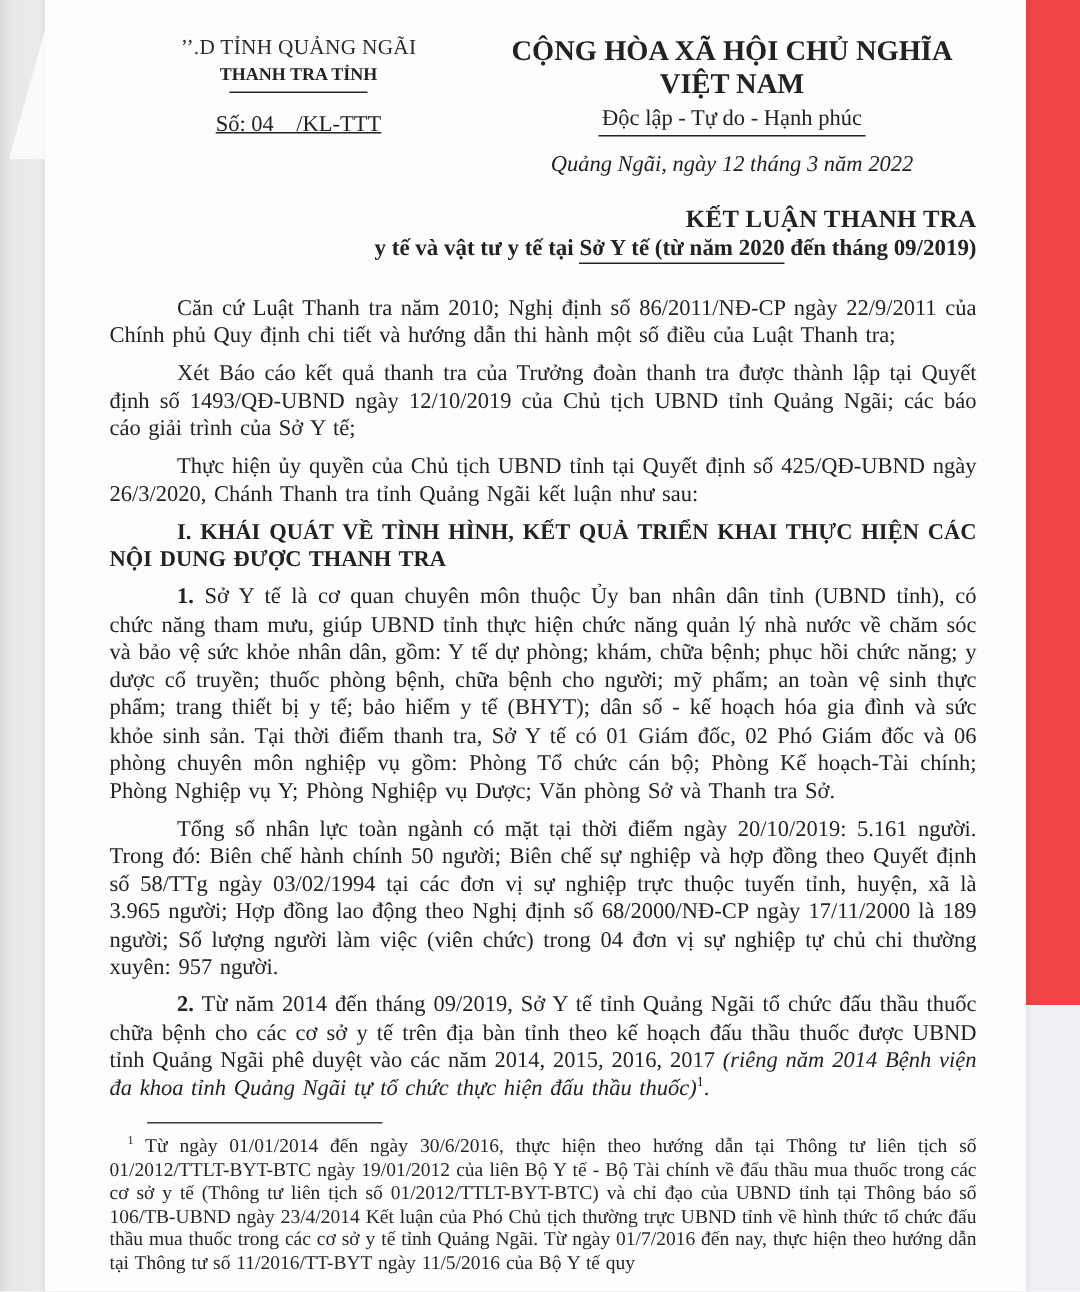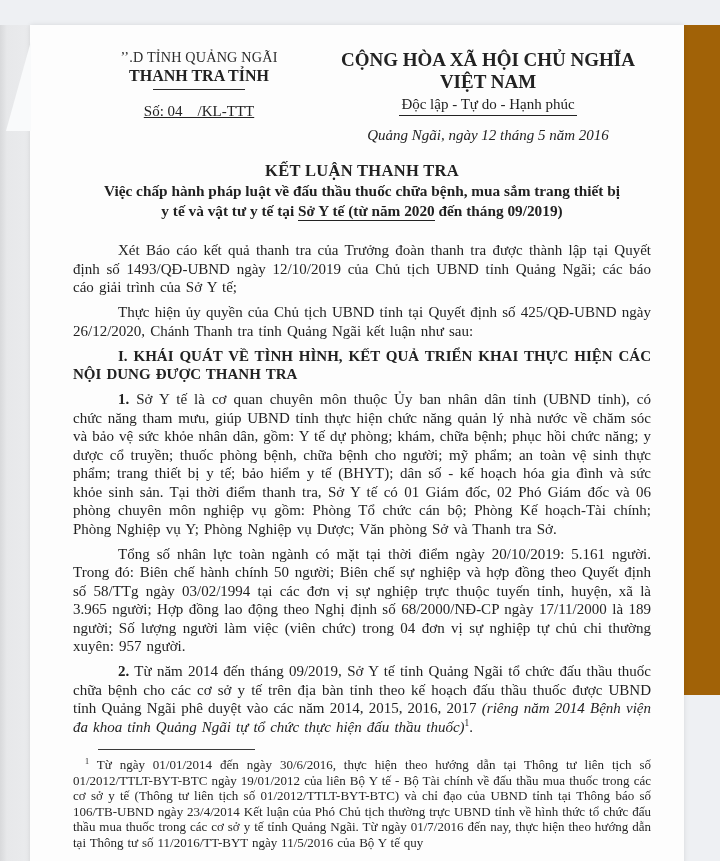--- a/index.html
+++ b/index.html
@@ -2,21 +2,21 @@
 <html><head>
 <meta charset="utf-8">
 <style>
   html,body{margin:0;padding:0;}
   body{
     width:720px;height:861px;overflow:hidden;
     background:#eef0f3;
     font-family:"Liberation Serif","DejaVu Serif",serif;
     color:#222;
   }
-  .canvas{position:relative;width:720px;height:670px;background:#a16207;margin-top:25px;}
+  .canvas{position:relative;width:720px;height:670px;background:#ef4444;}
   .left-strip{
     position:absolute;left:0;top:0;width:30px;height:861px;
     background:linear-gradient(90deg,#d8d9db 0px,#e7e8ea 7px,#eaebed 30px);
   }
   .corner-fold{
     position:absolute;left:6px;top:16px;width:25px;height:90px;
     background:#f9fafb;
     clip-path:polygon(100% 0,100% 100%,0 100%);
   }
   .page{
@@ -26,31 +26,31 @@
     overflow:hidden;
   }
   .content{padding:24px 33px 0 43px;}
 
   
   .header-row{display:flex;}
   .hdr-col{text-align:center;}
   .hdr-col.left{flex:0 0 252px;}
   .hdr-col.right{flex:1;}
   .org1{font-size:14.2px;letter-spacing:0.2px;color:#2b2b2b;}
-  .org2{font-size:16px;font-weight:bold;margin-top:1px;}
+  .org2{font-size:12px;font-weight:bold;margin-top:1px;}
   .rule-org{width:92px;border-top:1.5px solid #2a2a2a;margin:4px auto 0;}
   .doc-no{margin-top:13px;font-size:15px;white-space:pre;text-decoration:underline;}
   .nat1{font-size:19px;font-weight:bold;}
   .nat2-line{margin-top:2px;}
   .nat2{display:inline-block;font-size:15px;font-weight:normal;
         border-bottom:1.5px solid #222;padding:0 2px 2px;}
   .place-date{margin-top:11px;font-size:15px;font-style:italic;}
 
   
-  .title-block{margin-top:17px;text-align:center;}
+  .title-block{margin-top:17px;text-align:right;}
   .title-main{font-size:16.5px;font-weight:bold;letter-spacing:0.3px;}
   .title-sub{font-size:15.3px;font-weight:bold;line-height:19.5px;}
   .u-seg{border-bottom:1.5px solid #222;padding-bottom:1px;}
 
   
   .bodytext{margin-top:21px;}
   .para{
     font-size:15px;line-height:18.5px;text-align:justify;
     text-indent:45px;margin:6.5px 0 0;word-spacing:0.09em;
   }
@@ -78,33 +78,33 @@
       <div class="header-row">
         <div class="hdr-col left">
           <div class="org1">’’.D TỈNH QUẢNG NGÃI</div>
           <div class="org2">THANH TRA TỈNH</div>
           <div class="rule-org"></div>
           <div class="doc-no">Số: 04    /KL-TTT</div>
         </div>
         <div class="hdr-col right">
           <div class="nat1">CỘNG HÒA XÃ HỘI CHỦ NGHĨA VIỆT NAM</div>
           <div class="nat2-line"><span class="nat2">Độc lập - Tự do - Hạnh phúc</span></div>
-          <div class="place-date">Quảng Ngãi, ngày 12 tháng 5 năm 2016</div>
+          <div class="place-date">Quảng Ngãi, ngày 12 tháng 3 năm 2022</div>
         </div>
       </div>
 
       <div class="title-block">
         <div class="title-main">KẾT LUẬN THANH TRA</div>
-        <div class="title-sub">Việc chấp hành pháp luật về đấu thầu thuốc chữa bệnh, mua sắm trang thiết bị</div>
         <div class="title-sub"><span>y tế và vật tư y tế tại </span><span class="u-seg">Sở Y tế (từ năm 2020</span><span> đến tháng 09/2019)</span></div>
       </div>
 
       <div class="bodytext">
+        <p class="para first">Căn cứ Luật Thanh tra năm 2010; Nghị định số 86/2011/NĐ-CP ngày 22/9/2011 của Chính phủ Quy định chi tiết và hướng dẫn thi hành một số điều của Luật Thanh tra;</p>
         <p class="para">Xét Báo cáo kết quả thanh tra của Trưởng đoàn thanh tra được thành lập tại Quyết định số 1493/QĐ-UBND ngày 12/10/2019 của Chủ tịch UBND tỉnh Quảng Ngãi; các báo cáo giải trình của Sở Y tế;</p>
-        <p class="para">Thực hiện ủy quyền của Chủ tịch UBND tỉnh tại Quyết định số 425/QĐ-UBND ngày 26/12/2020, Chánh Thanh tra tỉnh Quảng Ngãi kết luận như sau:</p>
+        <p class="para">Thực hiện ủy quyền của Chủ tịch UBND tỉnh tại Quyết định số 425/QĐ-UBND ngày 26/3/2020, Chánh Thanh tra tỉnh Quảng Ngãi kết luận như sau:</p>
         <p class="para heading">I. KHÁI QUÁT VỀ TÌNH HÌNH, KẾT QUẢ TRIỂN KHAI THỰC HIỆN CÁC NỘI DUNG ĐƯỢC THANH TRA</p>
         <p class="para"><span class="num">1.</span><span> Sở Y tế là cơ quan chuyên môn thuộc Ủy ban nhân dân tỉnh (UBND tỉnh), có chức năng tham mưu, giúp UBND tỉnh thực hiện chức năng quản lý nhà nước về chăm sóc và bảo vệ sức khỏe nhân dân, gồm: Y tế dự phòng; khám, chữa bệnh; phục hồi chức năng; y dược cổ truyền; thuốc phòng bệnh, chữa bệnh cho người; mỹ phẩm; an toàn vệ sinh thực phẩm; trang thiết bị y tế; bảo hiểm y tế (BHYT); dân số - kế hoạch hóa gia đình và sức khỏe sinh sản. Tại thời điểm thanh tra, Sở Y tế có 01 Giám đốc, 02 Phó Giám đốc và 06 phòng chuyên môn nghiệp vụ gồm: Phòng Tổ chức cán bộ; Phòng Kế hoạch-Tài chính; Phòng Nghiệp vụ Y; Phòng Nghiệp vụ Dược; Văn phòng Sở và Thanh tra Sở.</span></p>
         <p class="para">Tổng số nhân lực toàn ngành có mặt tại thời điểm ngày 20/10/2019: 5.161 người. Trong đó: Biên chế hành chính 50 người; Biên chế sự nghiệp và hợp đồng theo Quyết định số 58/TTg ngày 03/02/1994 tại các đơn vị sự nghiệp trực thuộc tuyến tỉnh, huyện, xã là 3.965 người; Hợp đồng lao động theo Nghị định số 68/2000/NĐ-CP ngày 17/11/2000 là 189 người; Số lượng người làm việc (viên chức) trong 04 đơn vị sự nghiệp tự chủ chi thường xuyên: 957 người.</p>
         <p class="para"><span class="num">2.</span><span> Từ năm 2014 đến tháng 09/2019, Sở Y tế tỉnh Quảng Ngãi tổ chức đấu thầu thuốc chữa bệnh cho các cơ sở y tế trên địa bàn tỉnh theo kế hoạch đấu thầu thuốc được UBND tỉnh Quảng Ngãi phê duyệt vào các năm 2014, 2015, 2016, 2017 </span><i>(riêng năm 2014 Bệnh viện đa khoa tỉnh Quảng Ngãi tự tổ chức thực hiện đấu thầu thuốc)</i><sup>1</sup><span>.</span></p>
       </div>
 
       <div class="footnote">
         <div class="fn-sep"></div>
         <p class="fn-text"><sup>1</sup><span> Từ ngày 01/01/2014 đến ngày 30/6/2016, thực hiện theo hướng dẫn tại Thông tư liên tịch số 01/2012/TTLT-BYT-BTC ngày 19/01/2012 của liên Bộ Y tế - Bộ Tài chính về đấu thầu mua thuốc trong các cơ sở y tế (Thông tư liên tịch số 01/2012/TTLT-BYT-BTC) và chỉ đạo của UBND tỉnh tại Thông báo số 106/TB-UBND ngày 23/4/2014 Kết luận của Phó Chủ tịch thường trực UBND tỉnh về hình thức tổ chức đấu thầu mua thuốc trong các cơ sở y tế tỉnh Quảng Ngãi. Từ ngày 01/7/2016 đến nay, thực hiện theo hướng dẫn tại Thông tư số 11/2016/TT-BYT ngày 11/5/2016 của Bộ Y tế quy</span></p>
       </div>

